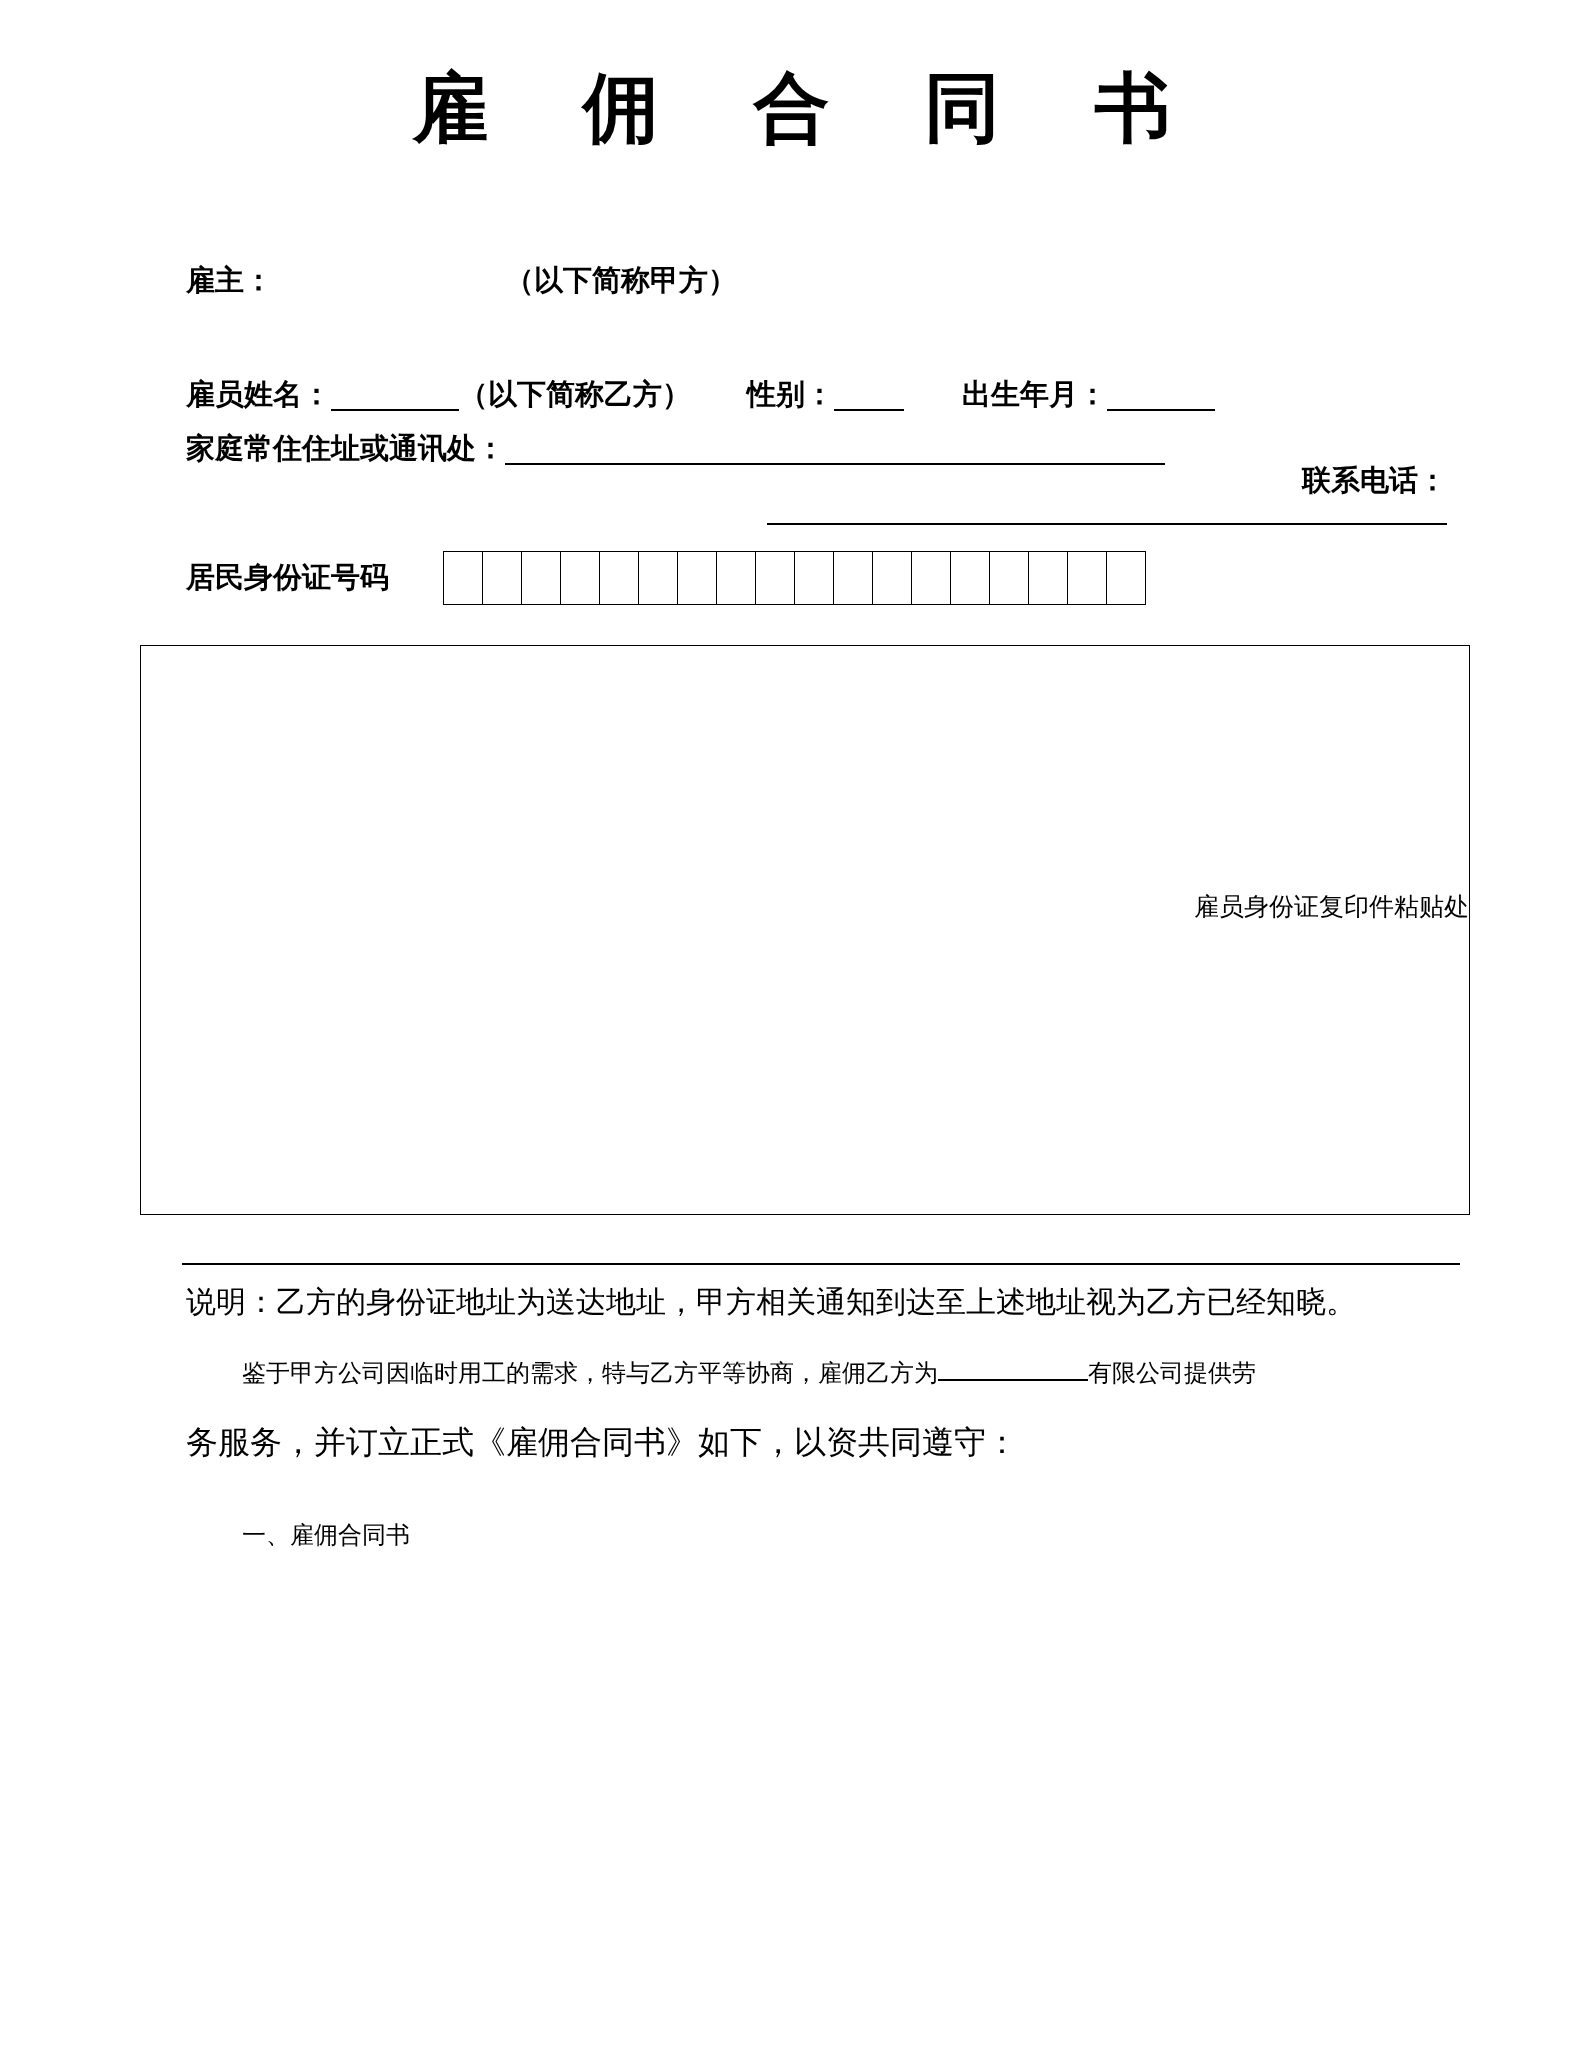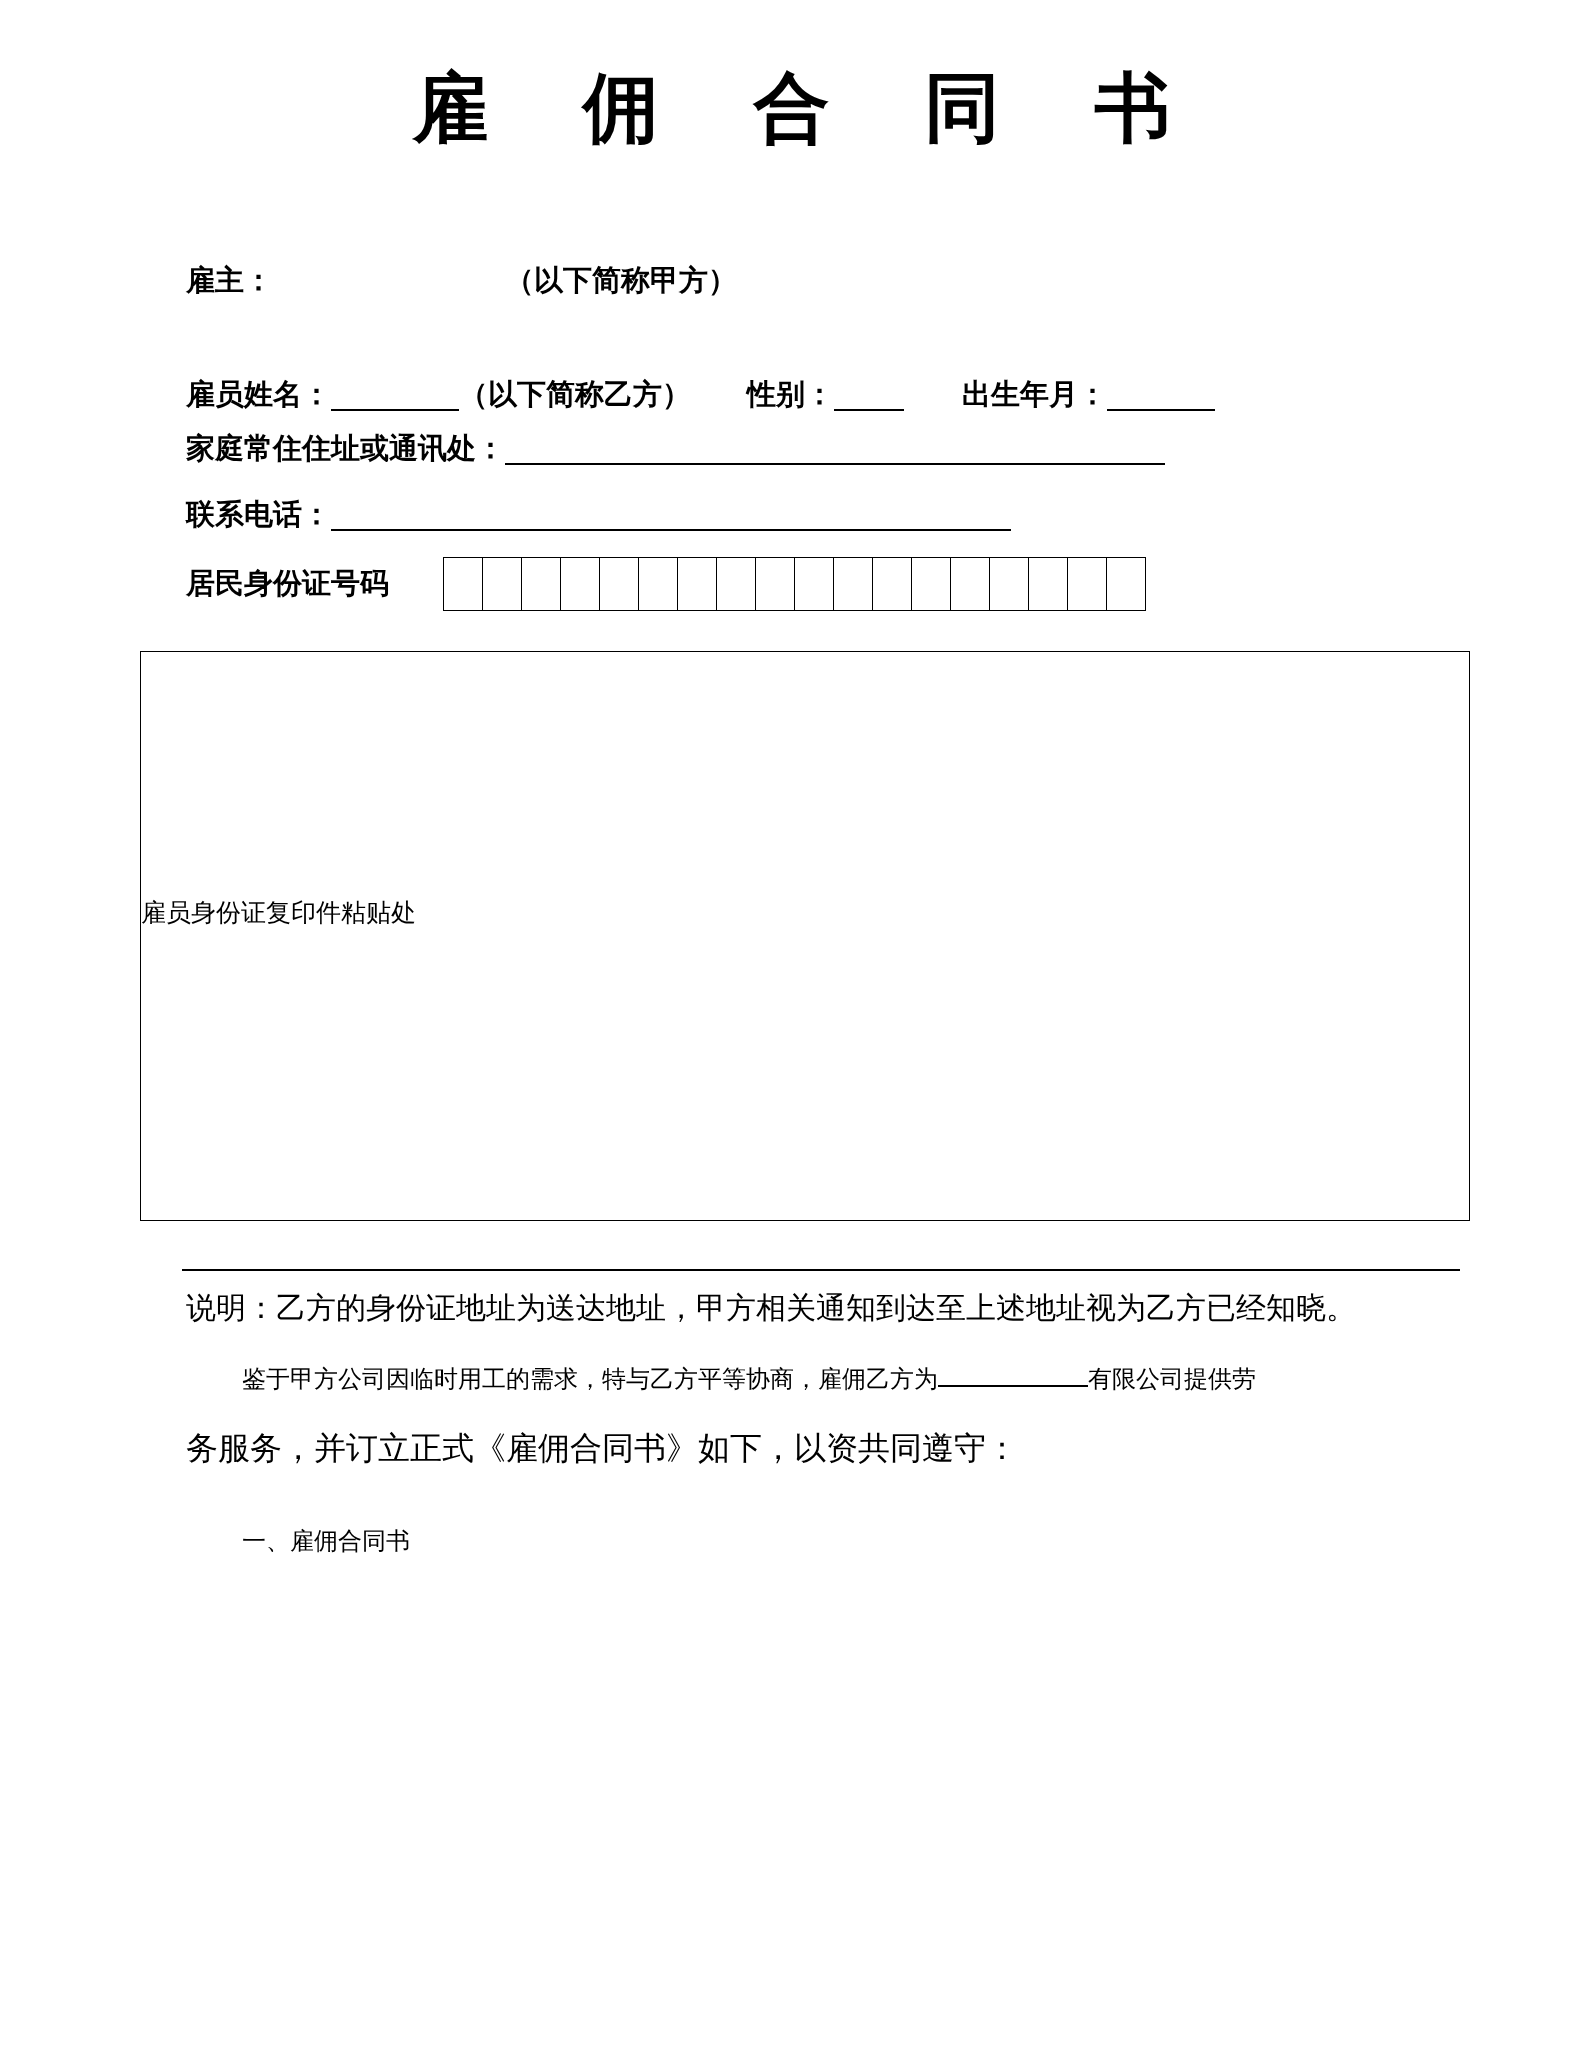--- a/index.html
+++ b/index.html
@@ -58,22 +58,22 @@
   }
   .name-row {
     margin-top: 82px;
     padding-left: 46px;
   }
   .addr-row {
     margin-top: 22px;
     padding-left: 46px;
   }
   .tel-row {
-    margin-top: 34px;
-    padding-left: 46px;
+    padding-left: 46px;
+    flex-direction: column;
   }
   .hukou-row {
     margin-top: 92px;
     padding-left: 46px;
   }
   .id-row {
     margin-top: 26px;
     padding-left: 46px;
     display: flex;
     align-items: center;
@@ -97,21 +97,21 @@
     height: 570px;
     border: 1.6px solid #000;
     box-sizing: border-box;
     position: relative;
   }
   .paste-label {
     position: absolute;
     top: 244px;
     left: 0;
     width: 100%;
-    text-align: left;
+    text-align: right;
     font-family: "DejaVu Serif", "Liberation Serif", serif;
     font-size: 25px;
   }
   .hr-rule {
     margin-top: 48px;
     margin-left: 42px;
     width: 1278px;
     border-top: 2.5px solid #000;
   }
   .note {

